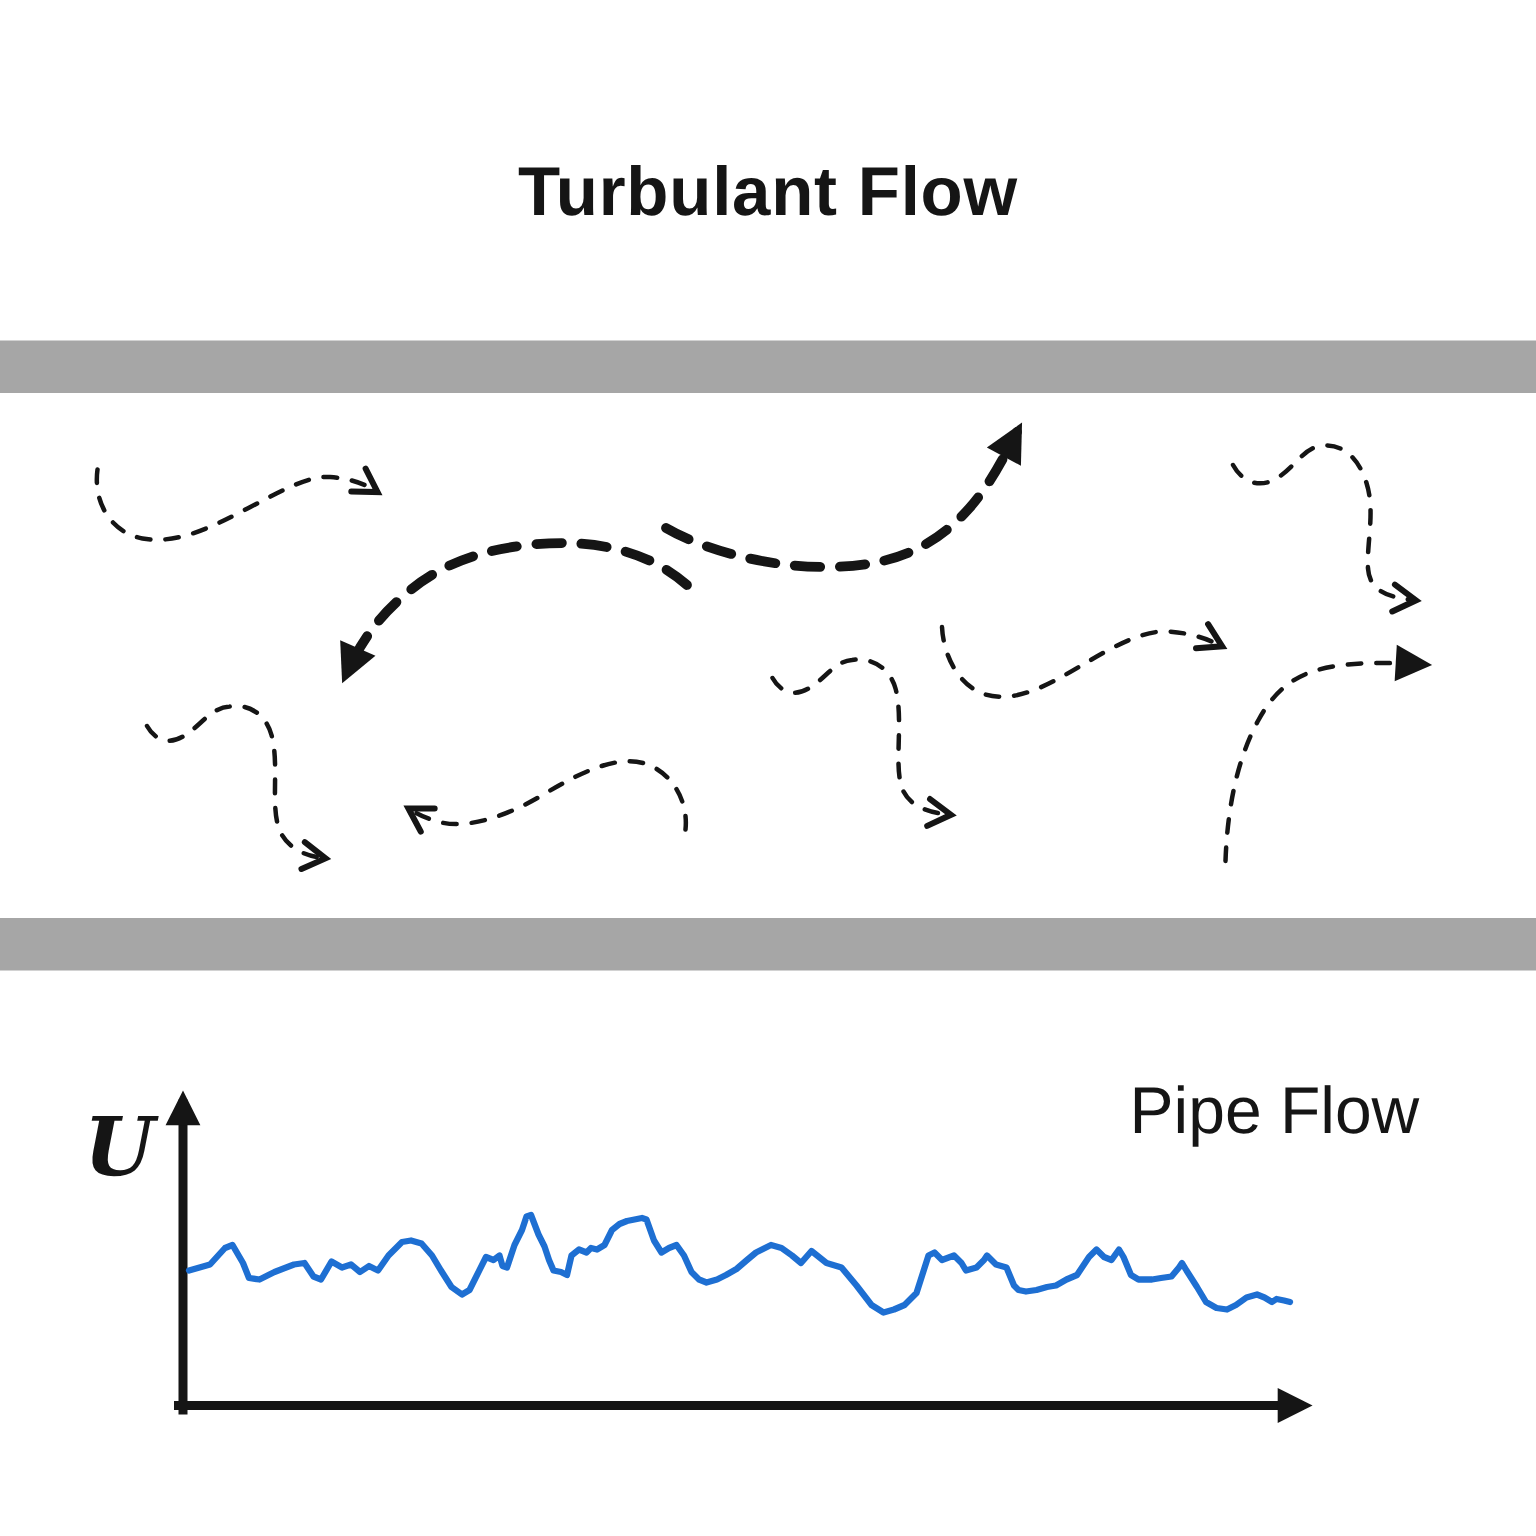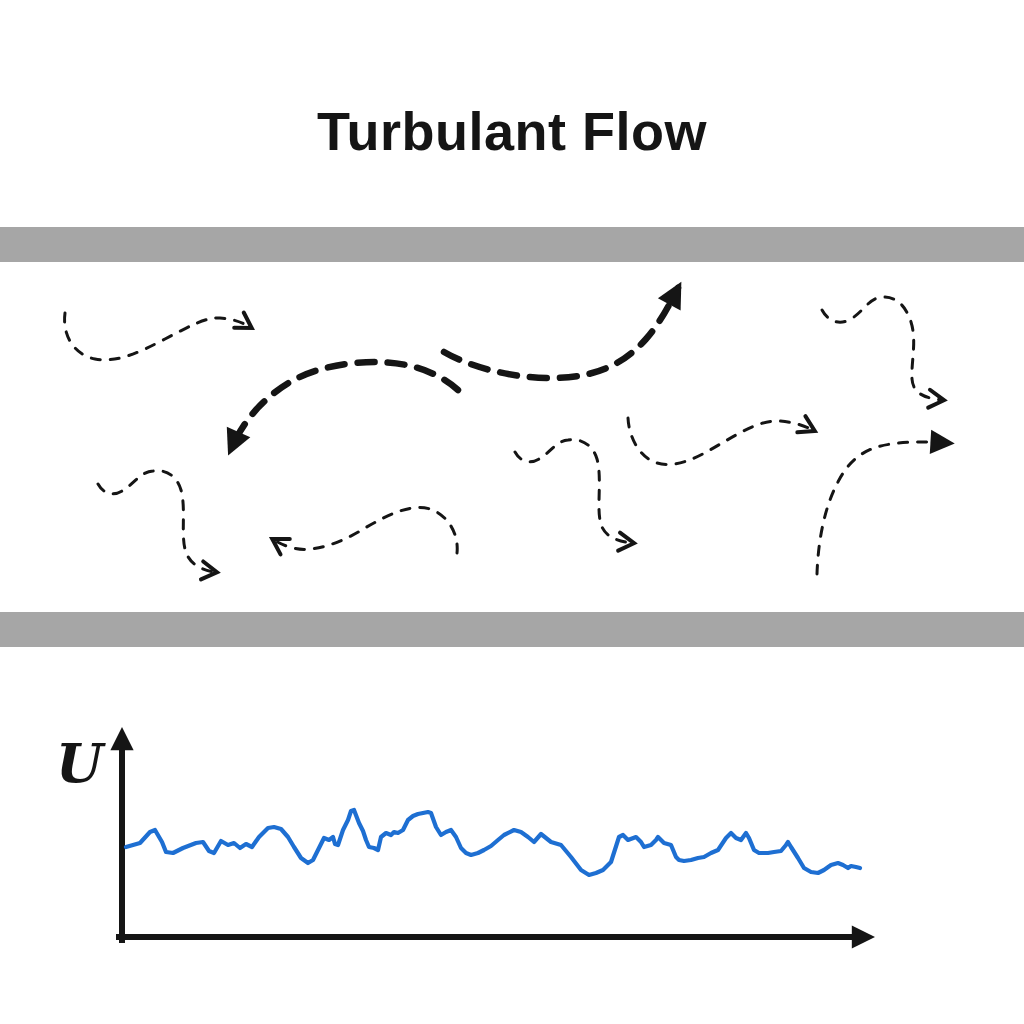--- a/index.html
+++ b/index.html
@@ -13,21 +13,21 @@
     position:relative;
     width:1024px;height:1024px;
     background:var(--paper);
     overflow:hidden;
     font-family:"Liberation Sans", sans-serif;
   }
   .title{
     position:absolute;
     left:0;right:0;top:100px;
     text-align:center;
-    font-size:54px;
+    font-size:46px;
     font-weight:bold;
     letter-spacing:0.5px;
     color:var(--ink);
   }
   .wall{
     position:absolute;
     left:0;width:1024px;height:35px;
     background:var(--wall);
   }
   .wall-top{top:227px;}
@@ -93,14 +93,15 @@
       </g>
 
     <g id="graph">
       <path class="axis" d="M122,940 L122,736" marker-end="url(#m-axis)"></path>
       <path class="axis" d="M119,937 L866,937" marker-end="url(#m-axis)"></path>
       <polyline id="waveform" class="signal" points="126,847 140,843 150,832 155,830 162,842 166,852 173,853 183,848 196,843 203,842 209,851 214,853 221,841 228,845 234,843 240,848 246,844 252,847 259,837 268,828 274,827 281,829 288,837 294,847 301,858 308,863 313,860 318,850 324,838 329,840 333,837 335,844 338,845 343,830 348,820 351,811 354,810 359,823 363,831 366,840 369,847 374,848 378,850 381,837 386,833 391,835 394,832 398,833 403,830 408,820 413,816 418,814 423,813 428,812 431,813 436,827 441,835 446,832 451,830 456,837 461,848 466,853 471,855 478,853 484,850 491,846 498,840 504,835 514,830 521,832 528,837 534,842 541,834 551,842 561,845 571,857 581,870 589,875 596,873 603,870 611,862 619,837 623,835 628,840 636,837 641,842 644,847 651,845 656,840 658,837 664,843 671,845 676,857 679,860 684,861 691,860 698,858 704,857 711,853 718,850 726,838 731,833 736,838 741,840 746,833 749,838 754,850 759,853 768,853 774,852 781,851 786,845 788,842 791,847 798,858 804,868 811,872 818,873 824,870 831,865 838,863 843,865 848,868 851,866 856,867 860,868"></polyline>
     </g>
   </svg>
 
   <div class="u-label">U</div>
+  <div class="pipeflow-label">Pipe Flow</div>
 
 </div>
 
 </body></html>

